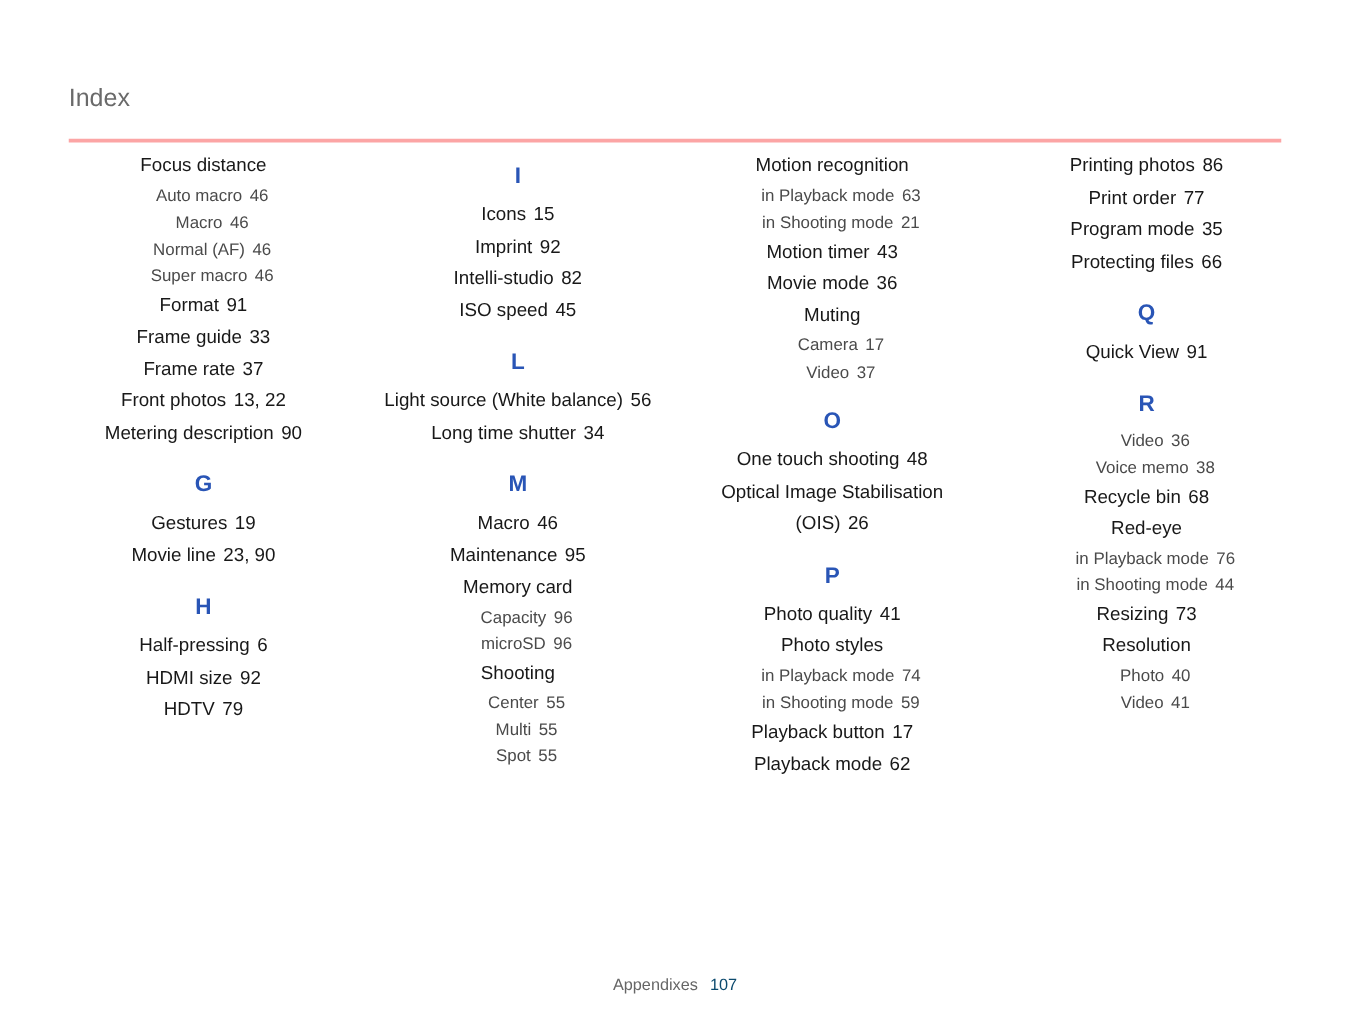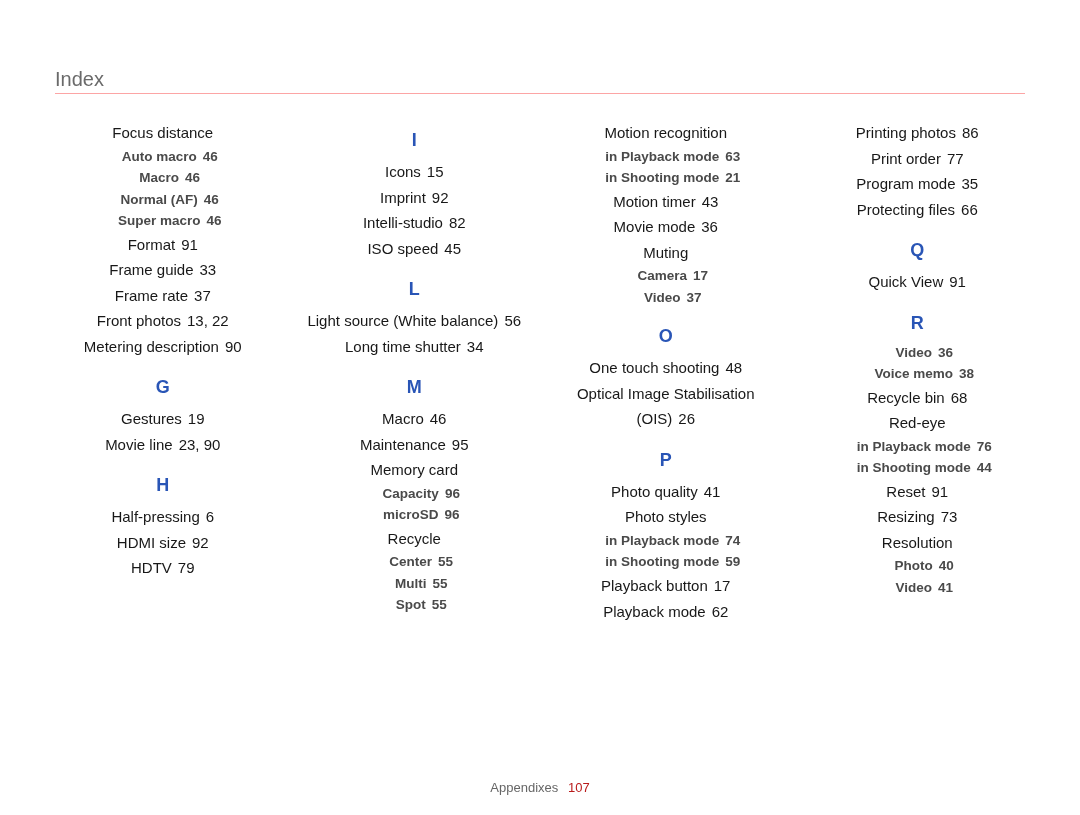--- a/index.html
+++ b/index.html
@@ -18,22 +18,22 @@
     background: #fff;
     font-family: Arial, Helvetica, sans-serif;
     color: var(--text);
     position: relative;
   }
   .header {
     position: absolute;
     left: 55px;
     top: 68px;
     right: 55px;
-    border-bottom: 1px solid #fca5a5;
-    padding-bottom: 2px;
+    border-bottom: 3px solid #fca5a5;
+    padding-bottom: 20px;
   }
   .header-title {
     font-size: 20px;
     color: var(--head);
     font-weight: 400;
   }
   .columns {
     position: absolute;
     top: 120px;
     left: 55px;
@@ -68,36 +68,35 @@
     font-size: 15px;
     color: var(--text);
     padding-left: 6px;
   }
   .sub-entry {
     font-size: 13.5px;
     color: var(--sub);
     line-height: 1.6;
     padding-left: 14px;
     white-space: nowrap;
-    font-weight: bold;
   }
   .sub-entry .page {
     font-size: 13.5px;
     color: var(--sub);
     padding-left: 6px;
   }
   .footer {
     position: absolute;
     left: 0; right: 0;
     bottom: 20px;
     text-align: center;
     font-size: 13px;
     color: #666;
   }
-  .footer .pgnum { color: #b91c1c; padding-left: 6px; }
+  .footer .pgnum { color: #0c4a6e; padding-left: 6px; }
 </style>
 </head>
 <body>
 
 <div class="header">
   <span class="header-title">Index</span>
 </div>
 
 <div class="columns" id="columns">
     <div class="col">
@@ -138,21 +137,21 @@
         <div class="entry"><span>Light source (White balance)</span><span class="page">56</span></div>
         <div class="entry"><span>Long time shutter</span><span class="page">34</span></div>
       </div>
       <div class="group">
         <div class="section-letter">M</div>
         <div class="entry"><span>Macro</span><span class="page">46</span></div>
         <div class="entry"><span>Maintenance</span><span class="page">95</span></div>
         <div class="entry"><span>Memory card</span></div>
         <div class="sub-entry"><span>Capacity</span><span class="page">96</span></div>
         <div class="sub-entry"><span>microSD</span><span class="page">96</span></div>
-        <div class="entry"><span>Recycle</span></div>
+        <div class="entry"><span>Shooting</span></div>
         <div class="sub-entry"><span>Center</span><span class="page">55</span></div>
         <div class="sub-entry"><span>Multi</span><span class="page">55</span></div>
         <div class="sub-entry"><span>Spot</span><span class="page">55</span></div>
       </div>
     </div>
     <div class="col">
       <div class="group">
         <div class="entry"><span>Motion recognition</span></div>
         <div class="sub-entry"><span>in Playback mode</span><span class="page">63</span></div>
         <div class="sub-entry"><span>in Shooting mode</span><span class="page">21</span></div>
@@ -189,21 +188,20 @@
         <div class="entry"><span>Quick View</span><span class="page">91</span></div>
       </div>
       <div class="group">
         <div class="section-letter">R</div>
         <div class="sub-entry"><span>Video</span><span class="page">36</span></div>
         <div class="sub-entry"><span>Voice memo</span><span class="page">38</span></div>
         <div class="entry"><span>Recycle bin</span><span class="page">68</span></div>
         <div class="entry"><span>Red-eye</span></div>
         <div class="sub-entry"><span>in Playback mode</span><span class="page">76</span></div>
         <div class="sub-entry"><span>in Shooting mode</span><span class="page">44</span></div>
-        <div class="entry"><span>Reset</span><span class="page">91</span></div>
         <div class="entry"><span>Resizing</span><span class="page">73</span></div>
         <div class="entry"><span>Resolution</span></div>
         <div class="sub-entry"><span>Photo</span><span class="page">40</span></div>
         <div class="sub-entry"><span>Video</span><span class="page">41</span></div>
       </div>
     </div>
   </div>
 
 <div class="footer">
   <span>Appendixes</span>

